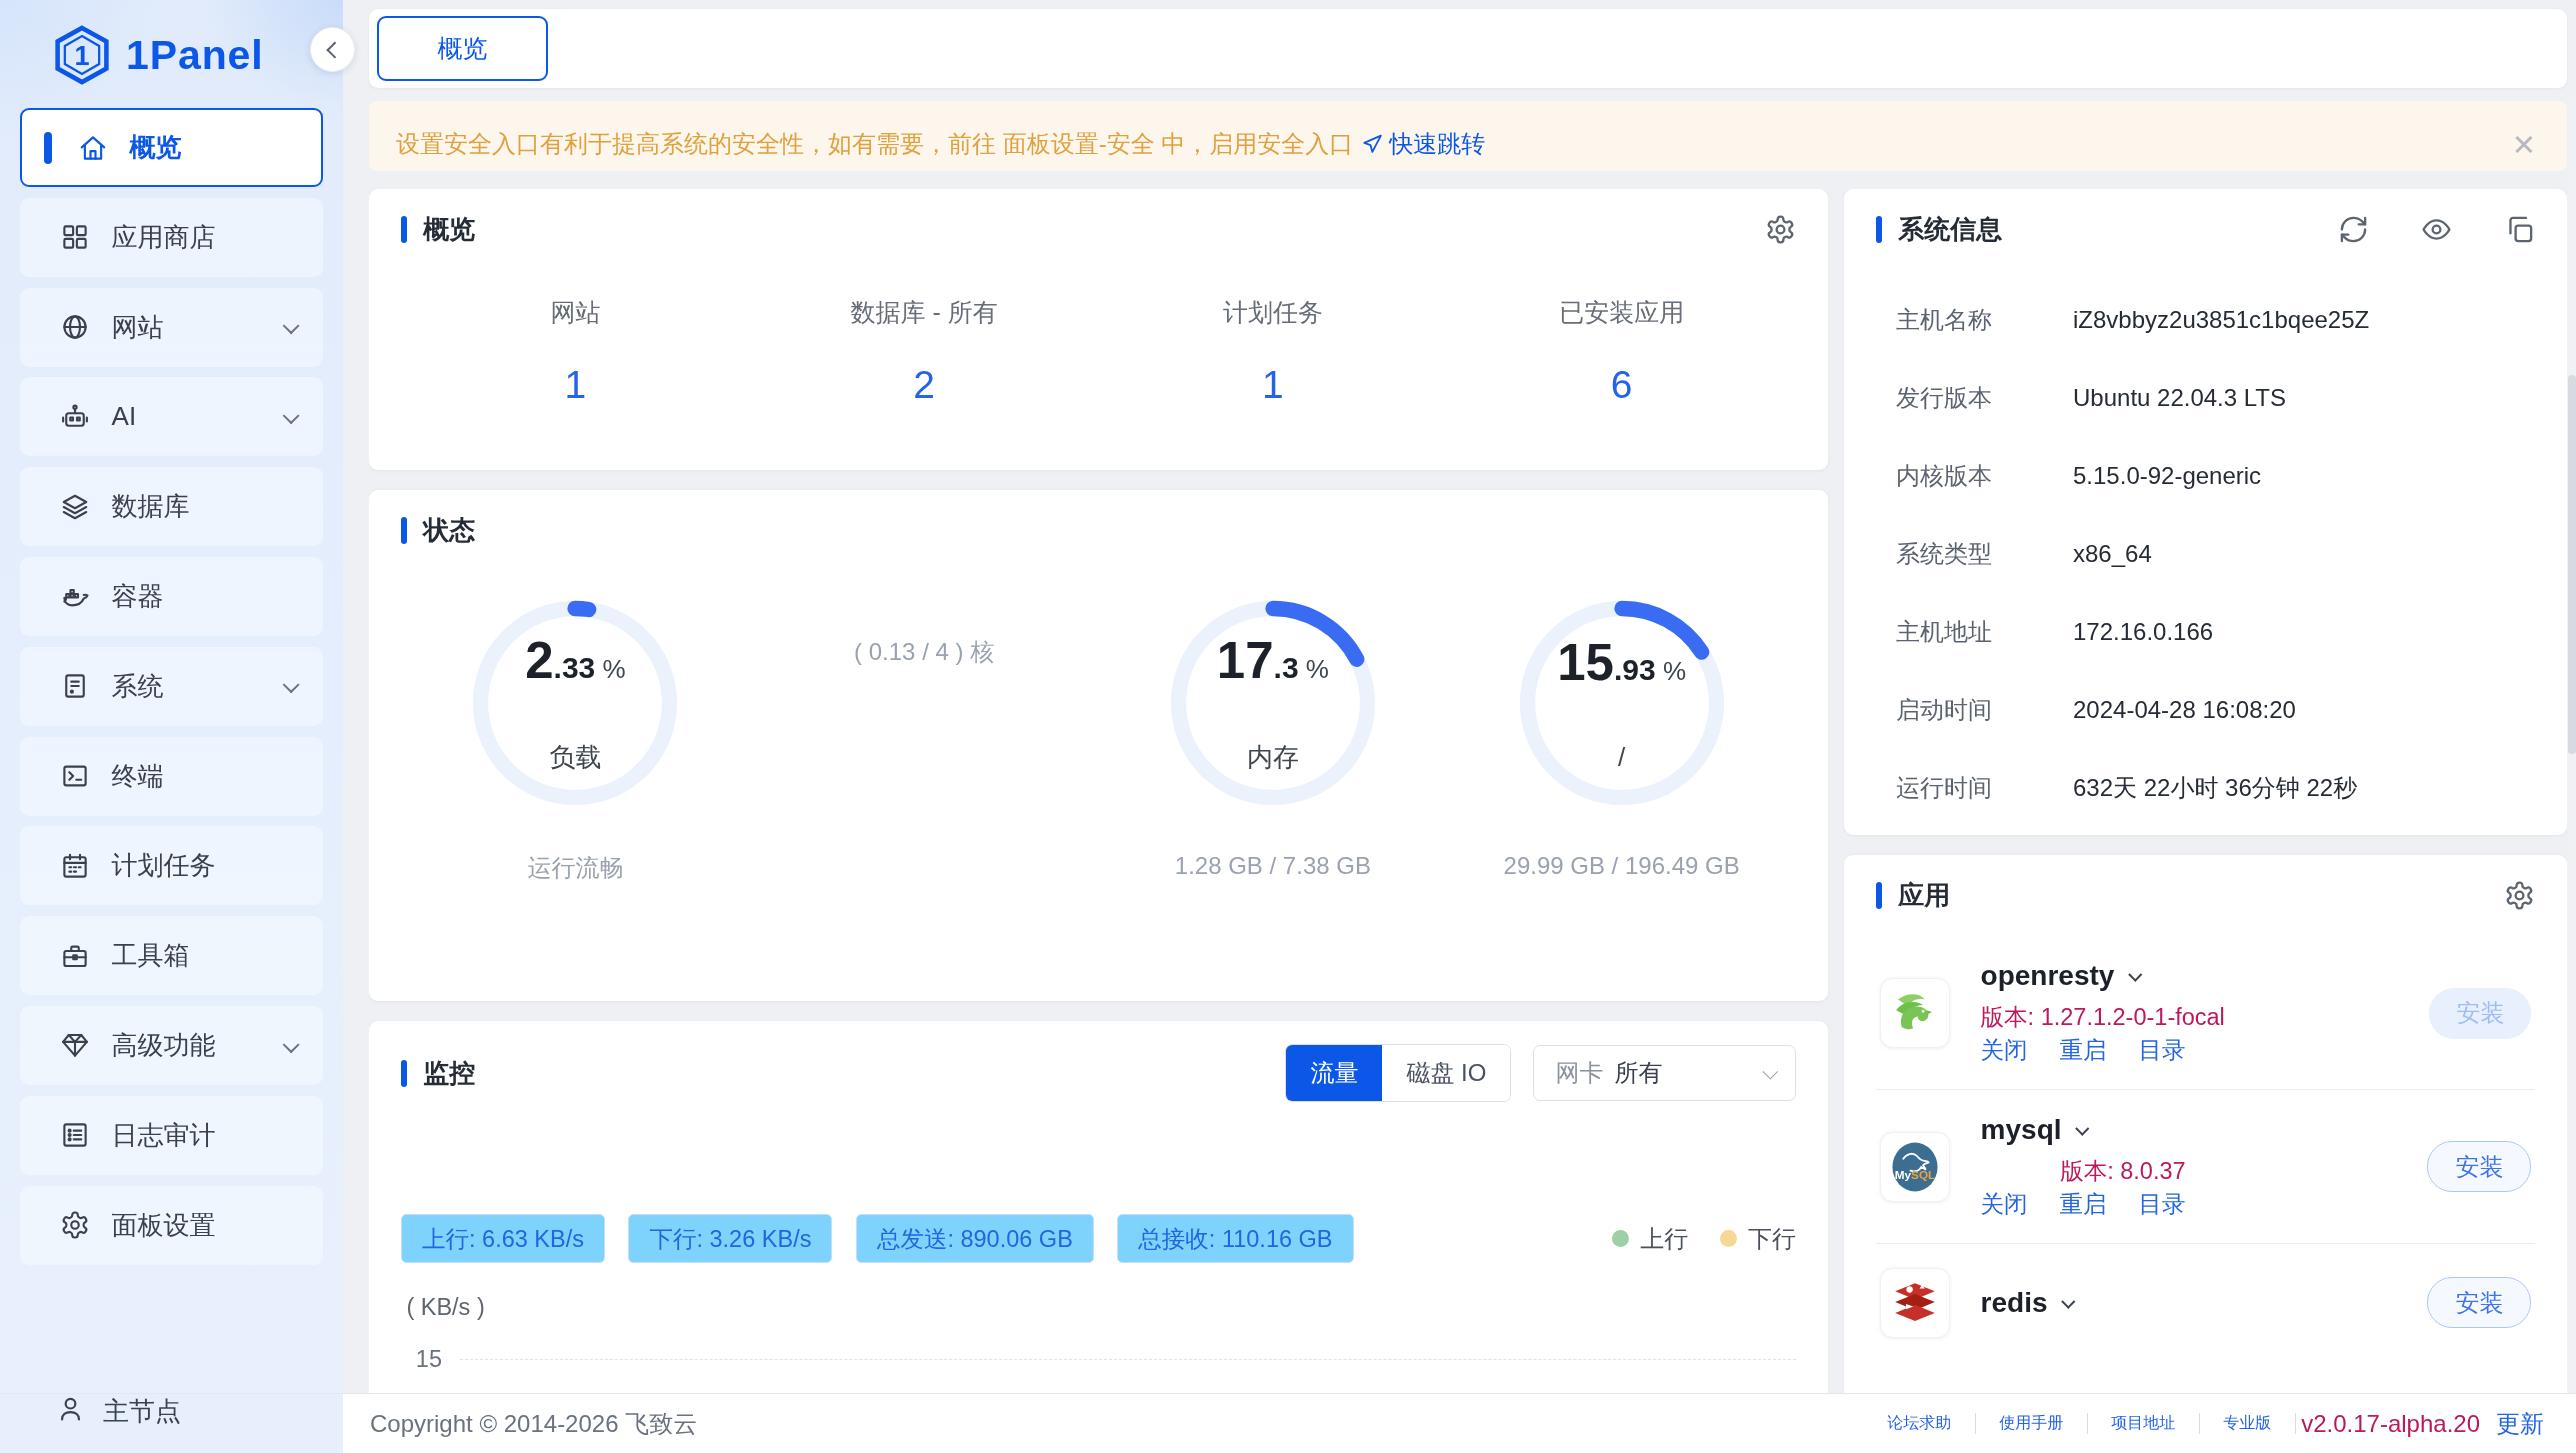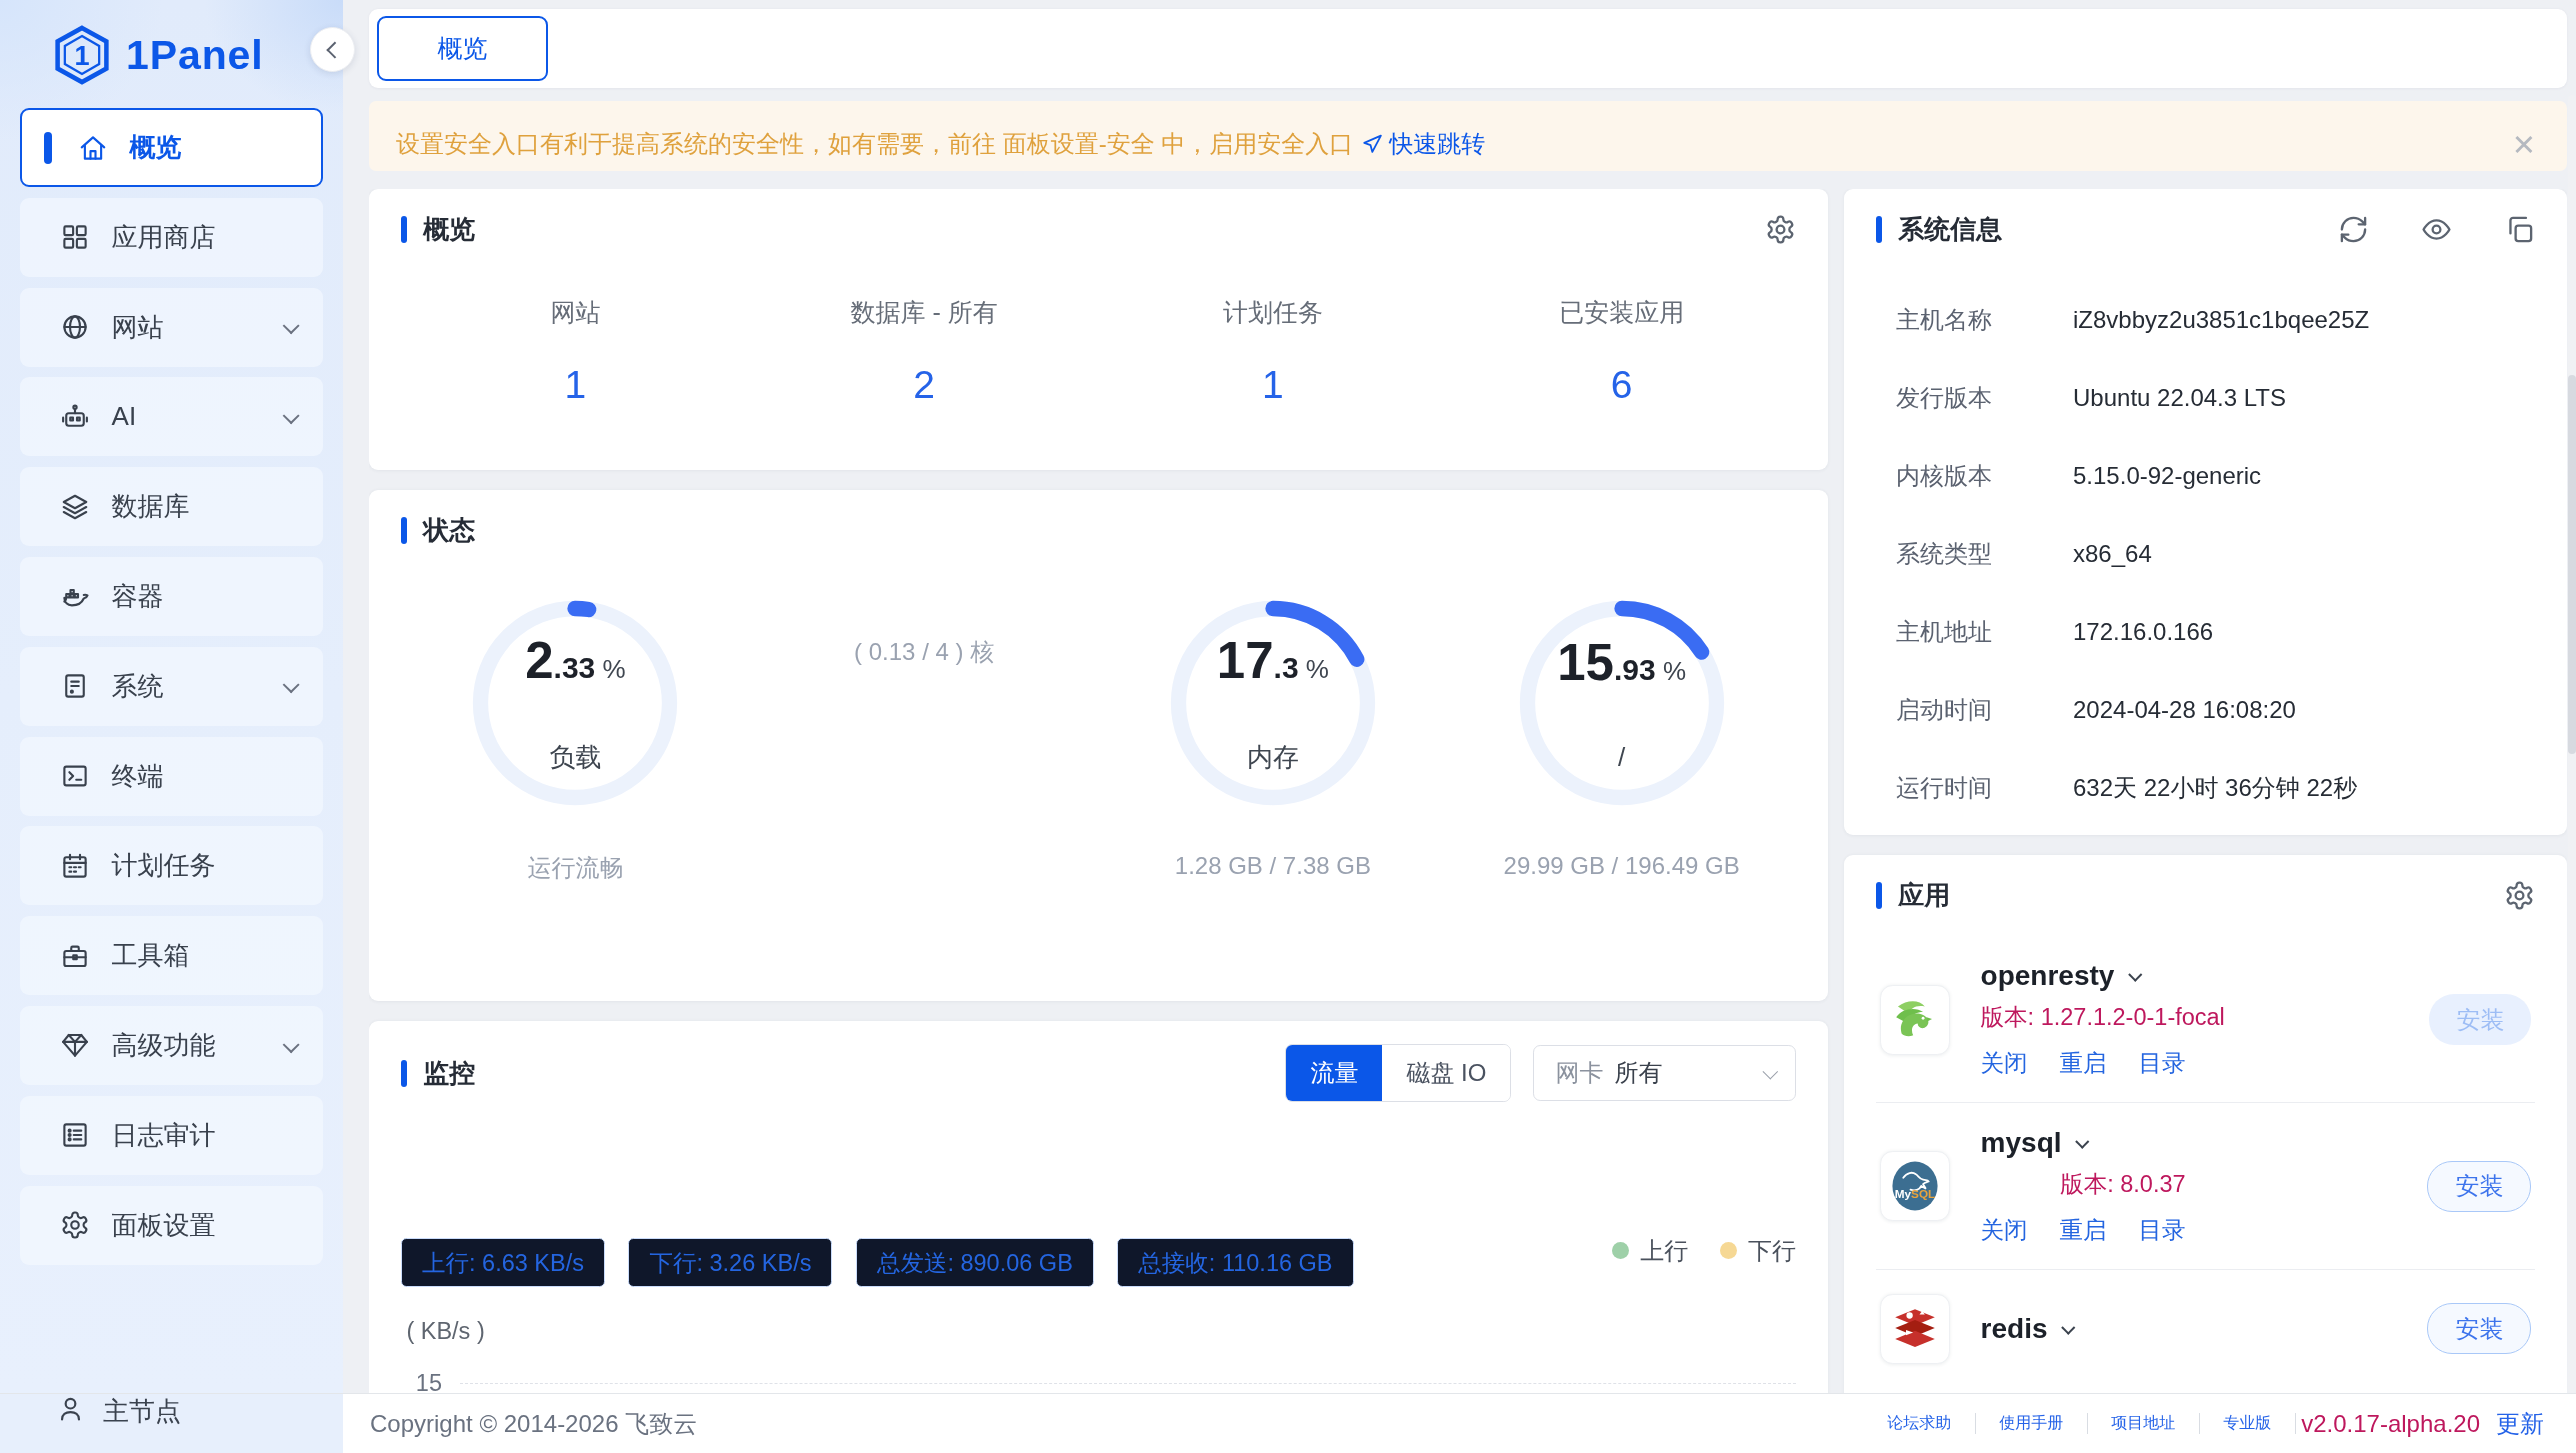--- a/index.html
+++ b/index.html
@@ -101,22 +101,22 @@
   .seg { display:flex; border-radius:7.2px; overflow:hidden; border:1.4px solid #dcdfe6; }
   .seg-btn { height:56px; padding:0 24px; font-size:24px; display:flex; align-items:center; cursor:pointer; background:#fff; color:#4a5260; }
   .seg-btn.active { background:#0b57e8; color:#fff; }
   .mon-select { width:263px; height:56px; border:1.4px solid #dcdfe6; border-radius:7.2px; margin-left:21.6px;
     display:flex; align-items:center; padding:0 21.6px; font-size:24px; cursor:pointer; background:#fff; }
   .sel-prefix { color:#8b929e; }
   .sel-value { color:#3a414c; margin-left:10.8px; }
   .sel-chev { width:10.8px; height:10.8px; border-right:1.8px solid #9aa0aa; border-bottom:1.8px solid #9aa0aa;
     transform:rotate(45deg) translateY(-2.7px); margin-left:auto; }
   .chips-row { display:flex; align-items:center; margin-top:112px; gap:23.5px; }
-  .chip { height:49px; padding:0 20px; background:#0f172a; border:0.9px solid #cadcfb; border-radius:5.4px;
-    color:#2465e0; font-size:23.5px; display:flex; align-items:center;margin-top:24px; }
+  .chip { height:49px; padding:0 20px; background:#7dd3fc; border:0.9px solid #cadcfb; border-radius:5.4px;
+    color:#2465e0; font-size:23.5px; display:flex; align-items:center; }
   .legend { margin-left:auto; display:flex; align-items:center; gap:32px; }
   .legend-item { display:flex; align-items:center; gap:10.8px; font-size:24px; color:#4a515c; }
   .dot { width:17px; height:17px; border-radius:50%; }
   .ylabel { font-size:23.5px; color:#5f6670; margin-top:31px; margin-left:5.4px; }
   .tick-row { display:flex; align-items:center; margin-top:25px; }
   .tick-label { font-size:23.5px; color:#6a7280; width:41px; text-align:right; }
   .tick-line { flex:1; border-top:1.8px dashed #dfe2e8; margin-left:18px; }
 
   
   .card-system { height:646px; flex:0 0 646px; }
@@ -130,21 +130,21 @@
   .app-rows { margin-top:38px; }
   .app-row { display:flex; align-items:center; padding:9px 3.6px; }
   .app-logo { width:70px; height:70px; border-radius:12.6px; background:#fff; border:0.9px solid #eef0f3;
     box-shadow:0 0.9px 3.6px rgba(31,45,70,.08); display:flex; align-items:center; justify-content:center; flex:0 0 70px; }
   .app-info { margin-left:31px; }
   .app-name-row { display:flex; align-items:center; gap:14.4px; cursor:pointer; }
   .app-name { font-size:28px; font-weight:700; color:#1c2129; }
   .app-chev { width:10px; height:10px; border-right:2.3px solid #3b434e; border-bottom:2.3px solid #3b434e;
     transform:rotate(45deg) translateY(-1.8px); }
   .app-version { font-size:23.5px; color:#be185d; margin-top:9px;text-align:right; }
-  .app-actions { display:flex; gap:32px; margin-top:14px; }
+  .app-actions { display:flex; gap:32px; margin-top:1px; }
   .app-action { font-size:23.5px; color:#2465e0; font-weight:500; cursor:pointer; }
   .install-btn { margin-left:auto; height:51px; padding:0 27px; border-radius:25px; font-size:24px;
     display:flex; align-items:center; cursor:pointer; }
   .install-soft { background:#e8f0fe; color:#9dbdf5; border:none; }
   .install-outline { background:#f5f9ff; color:#3d74ec; border:1.4px solid #a9c8f8; }
   .app-divider { border-top:0.9px solid #ebedf1; margin:14.4px 0; }
 
   
   .footer-row { height:60px; flex:0 0 60px; display:flex; border-top:0.9px solid #e3e6ea; }
   .footer-side { width:343px; flex:0 0 343px; background:#e7effc; display:flex; 

